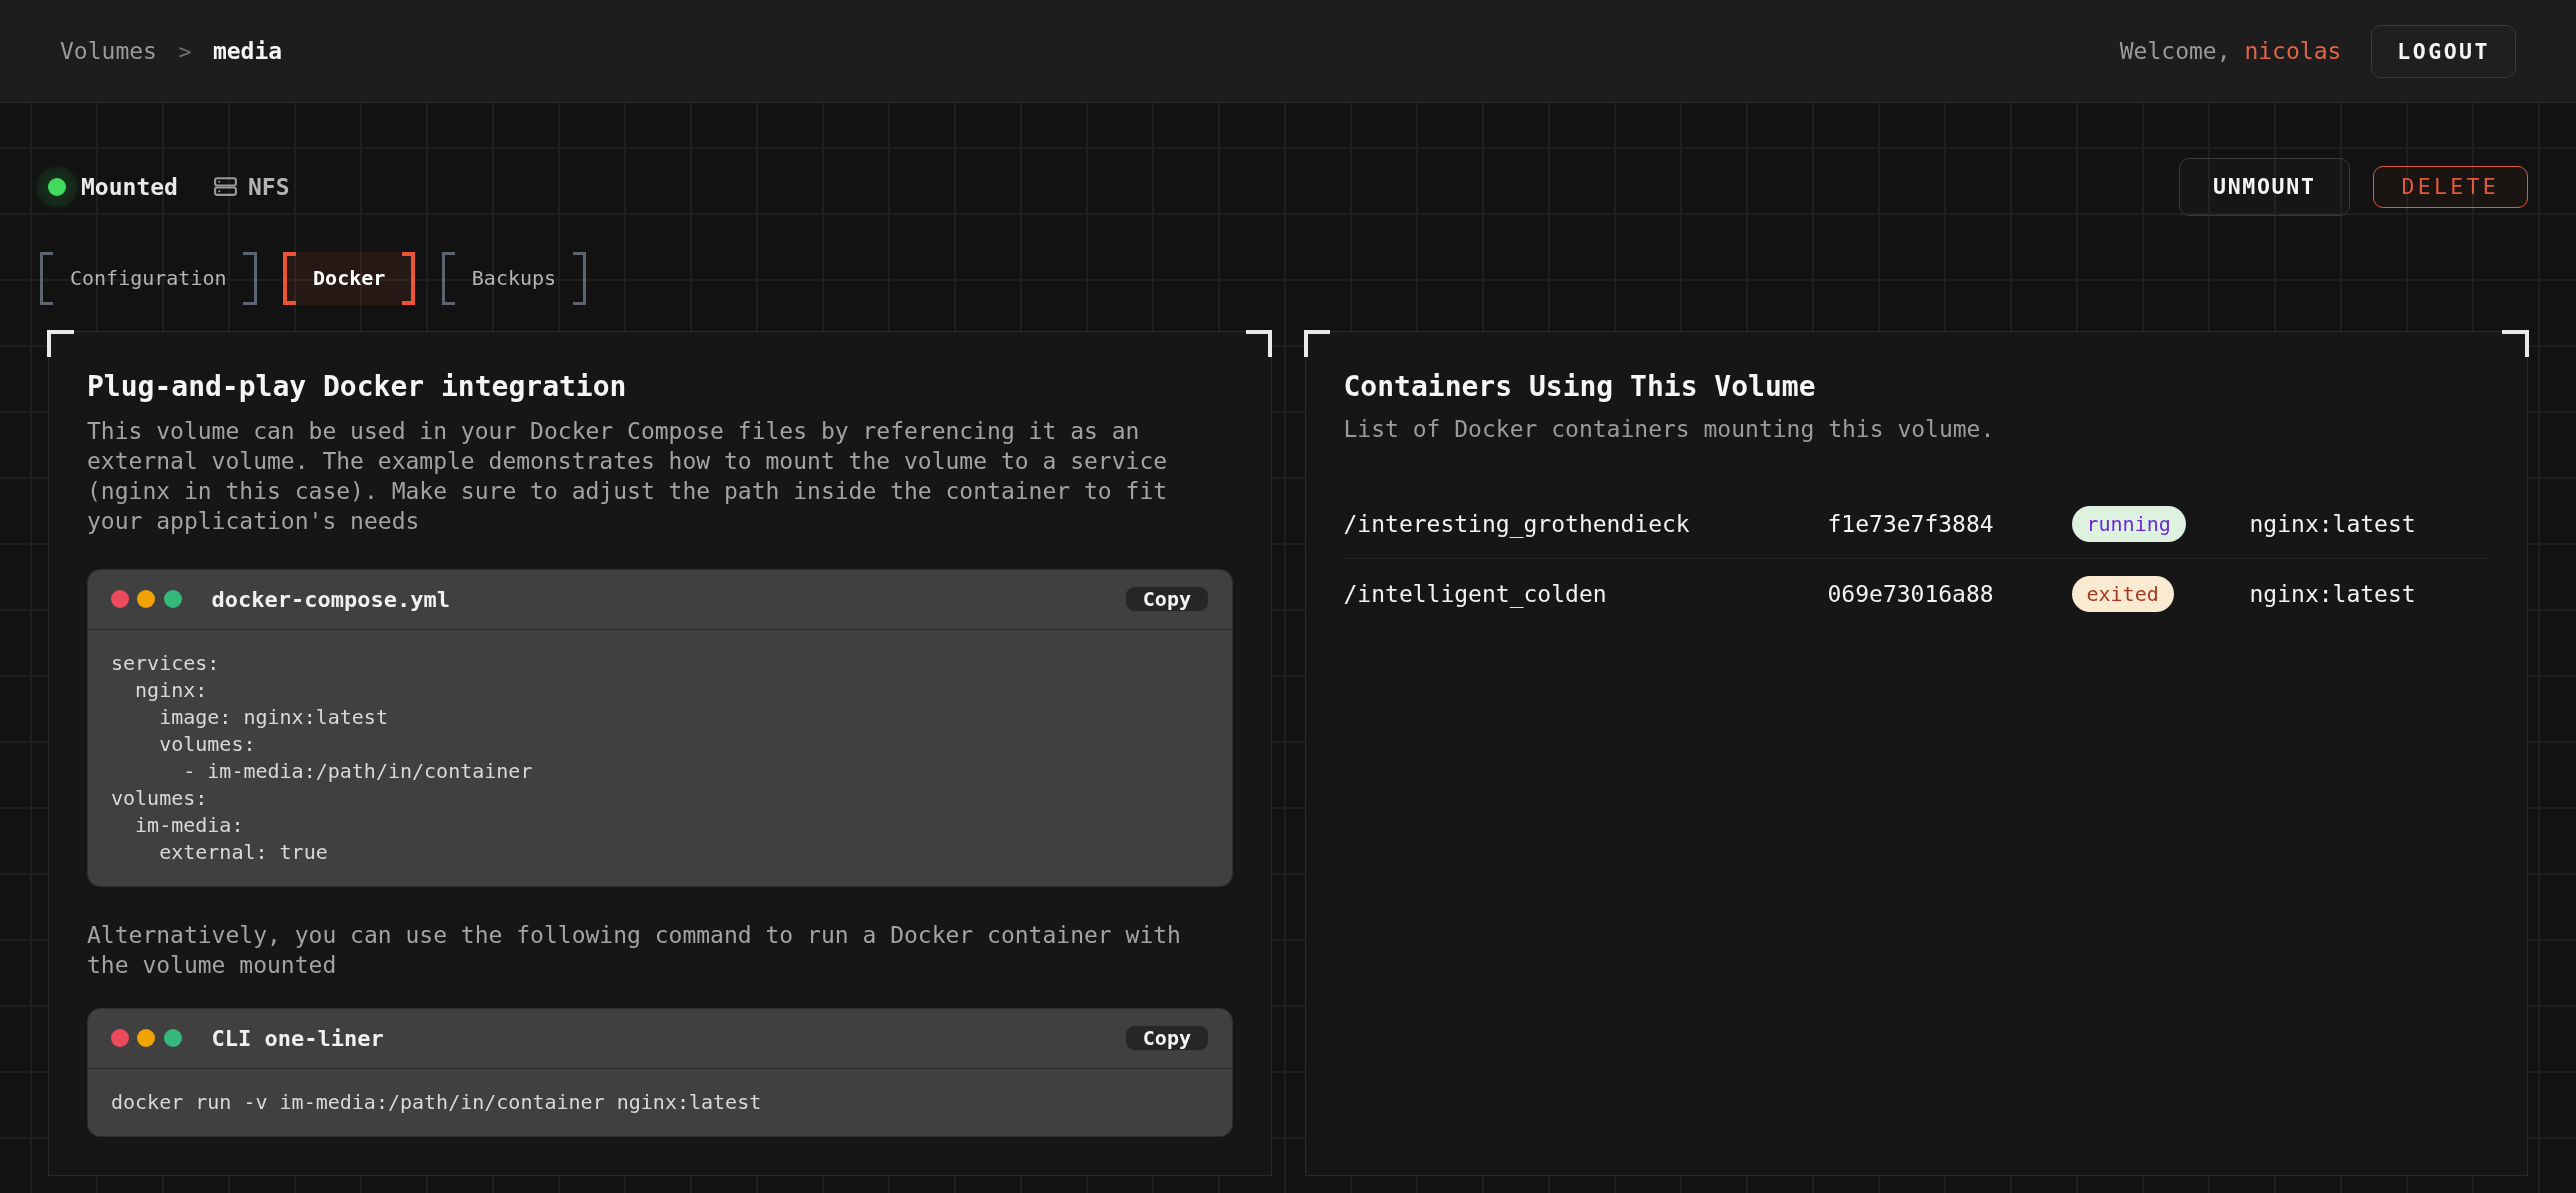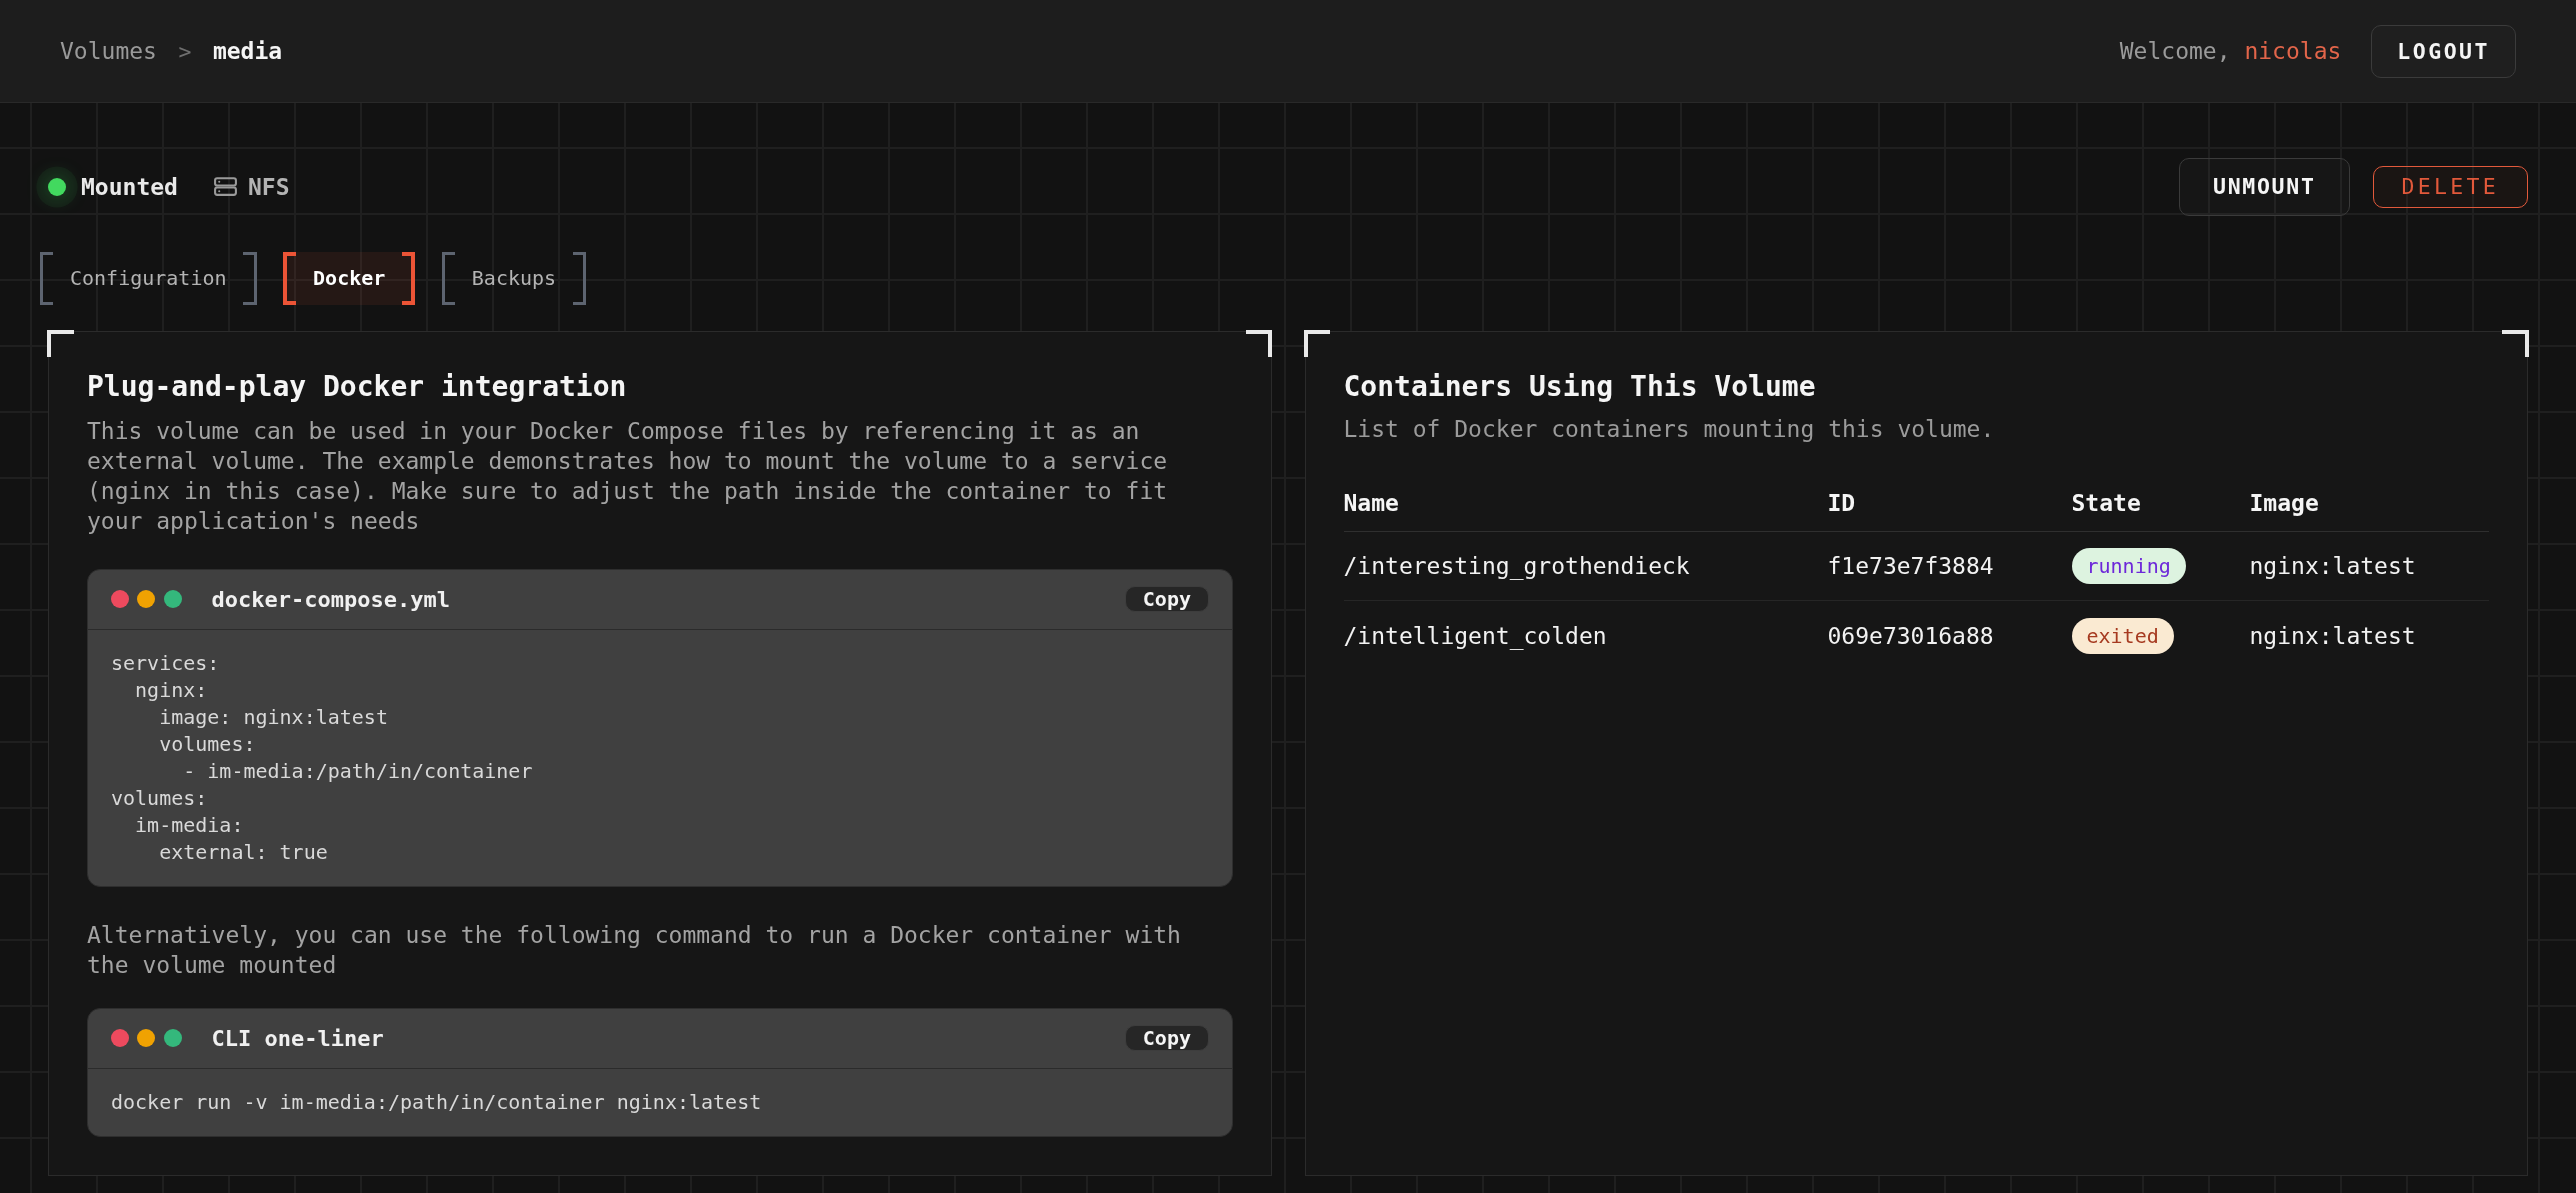--- a/index.html
+++ b/index.html
@@ -186,26 +186,20 @@
     </div>
 
     <div class="panel">
       <span class="corner tl"></span>
       <span class="corner tr"></span>
 
       <div class="panel-title">Containers Using This Volume</div>
       <div class="panel-subtitle">List of Docker containers mounting this volume.</div>
 
       <div class="ctable">
-        <div class="trow thead">
-          <span class="tcell col-name">Name</span>
-          <span class="tcell col-id">ID</span>
-          <span class="tcell col-state">State</span>
-          <span class="tcell col-image">Image</span>
-        </div>
 
         <div class="trow tbody-row">
           <span class="tcell col-name">/interesting_grothendieck</span>
           <span class="tcell col-id">f1e73e7f3884</span>
           <span class="tcell col-state"><span class="state-pill running">running</span></span>
           <span class="tcell col-image">nginx:latest</span>
         </div>
 
         <div class="trow tbody-row">
           <span class="tcell col-name">/intelligent_colden</span>

